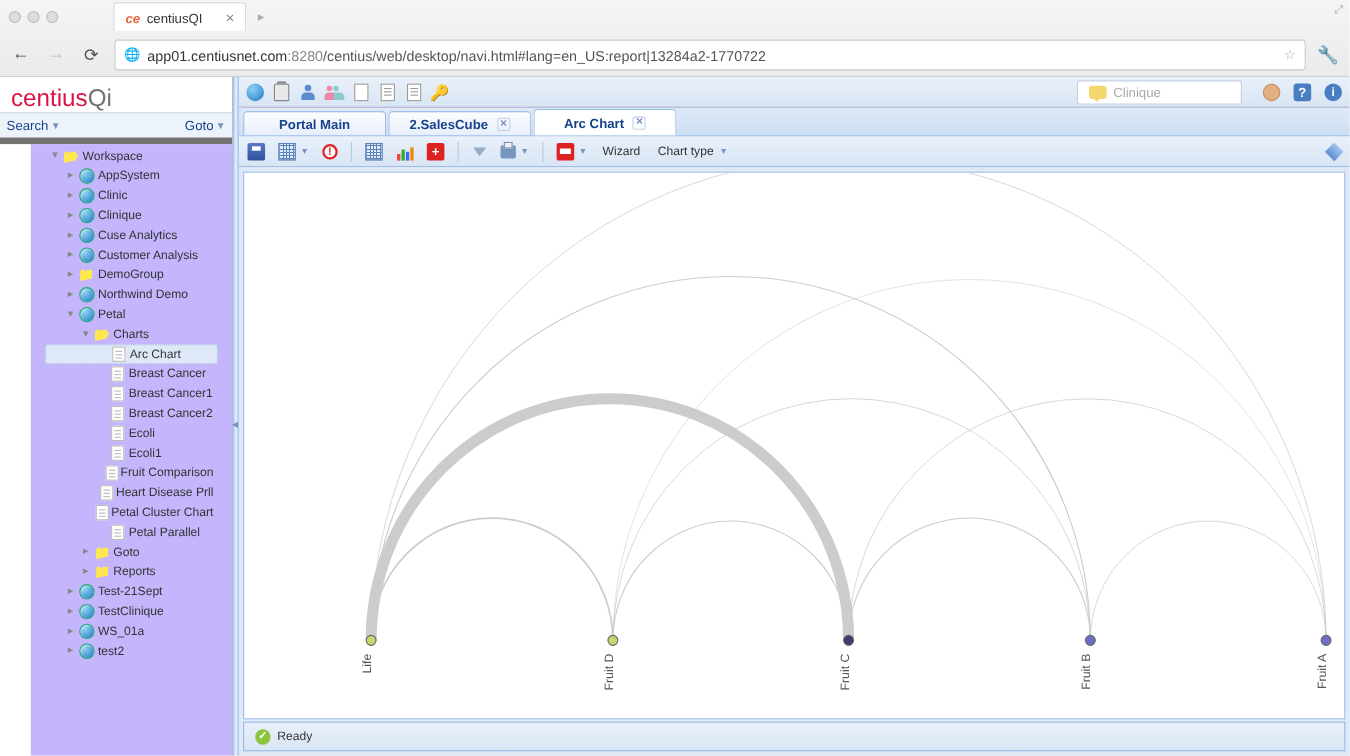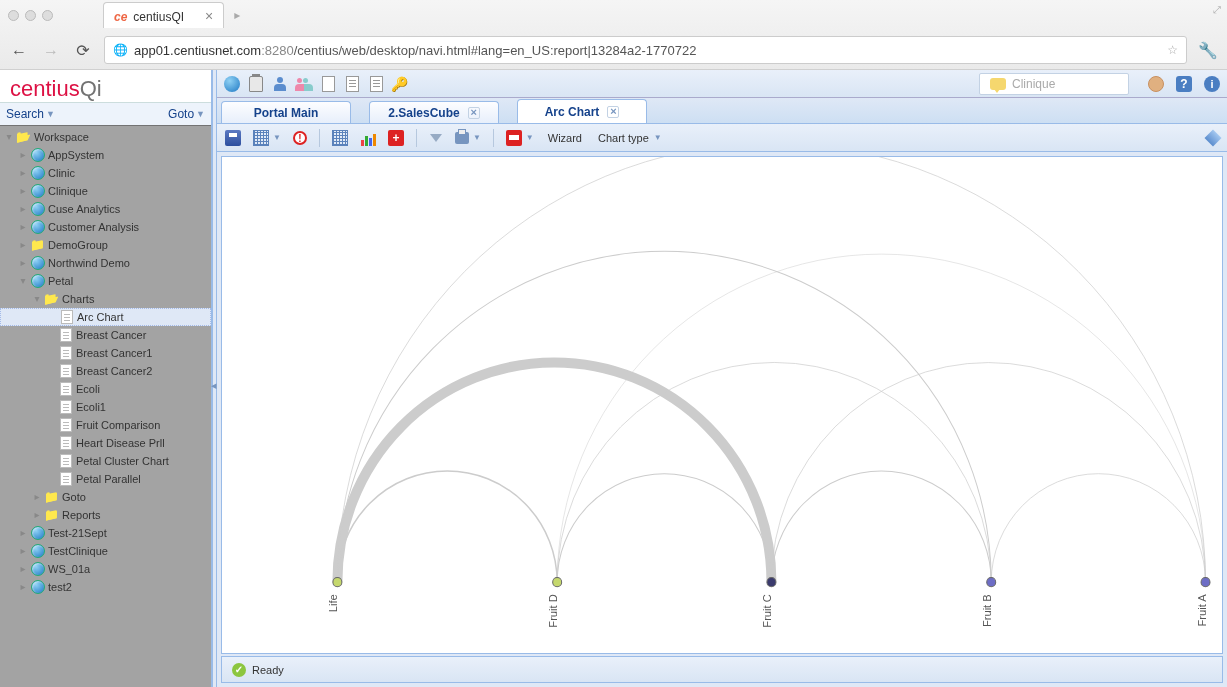--- a/index.html
+++ b/index.html
@@ -23,25 +23,25 @@
 .url-text .port { color:#888; }
 .star { color:#aaa; cursor:pointer; }
 .wrench { width:22px; color:#666; font-size:16px; text-align:center; }
 .expand-icon { position:absolute; top:4px; right:6px; color:#aaa; font-size:10px; }
 
 
 .app { display:flex; height:617px; }
 .sidebar { width:212px; display:flex; flex-direction:column; border-right:1px solid #99bbe8; }
 .logo { padding:6px 10px 0 10px; font-size:22px; color:#d14; font-weight:400; }
 .logo .qi { color:#737373; }
-.searchbar { display:flex; align-items:center; padding:4px 6px; background:#edf3fb; border-top:1px solid #cdd; border-bottom:1px solid #737373; }
+.searchbar { display:flex; align-items:center; padding:4px 6px; background:#edf3fb; border-top:1px solid #cdd; border-bottom:6px solid #737373; }
 .searchbar a { color:#15428b; font-size:12px; cursor:pointer; }
 .searchbar .drop { font-size:9px; margin-left:2px; color:#7795bf; }
 .searchbar .spacer { flex:1; }
-.tree { flex:1; overflow:auto; padding:2px 0; background:#a3a3a3; }
+.tree { flex:1; overflow:auto; padding:2px 13px; background:#c4b5fd;margin-left:28px; }
 .node { display:flex; align-items:center; height:18px; padding-right:4px; cursor:pointer; white-space:nowrap; }
 .node.selected { background:#dfe8f6; border:1px dotted #a3bae9; }
 .tw { width:14px; display:inline-block; text-align:center; font-size:10px; color:#888; line-height:1; }
 .tw::before { content:'▸'; }
 .tw.open::before { content:'▾'; }
 .tw.none::before { content:''; }
 
 .d0 { padding-left:2px; }
 .d1 { padding-left:16px; }
 .d2 { padding-left:30px; }
@@ -58,21 +58,21 @@
 
 .main { flex:1; display:flex; flex-direction:column; background:#dfe8f6; }
 .topbar { height:28px; background:linear-gradient(#e9f0fa,#d9e5f4); border-bottom:1px solid #aac; display:flex; align-items:center; padding:0 6px; gap:6px; }
 .tb-icon { width:18px; height:18px; display:flex; align-items:center; justify-content:center; cursor:pointer; }
 .tb-spacer { flex:1; }
 .msg-box { display:flex; align-items:center; gap:6px; background:#fff; border:1px solid #c3d2e4; border-radius:2px; padding:3px 10px; min-width:150px; color:#aaa; cursor:pointer; }
 .topbar .right-icons { display:flex; gap:10px; margin-left:12px; }
 
 
 .tabs { height:26px; background:linear-gradient(#dfe8f6,#cddff3); border-bottom:1px solid #99bbe8; display:flex; align-items:flex-end; padding-left:4px; }
-.tab { display:flex; align-items:center; gap:8px; background:linear-gradient(#fdfdff,#e7effb); border:1px solid #99bbe8; border-bottom:none; border-radius:4px 4px 0 0; padding:3px 18px; margin-right:18px; color:#15428b; font-size:12px; font-weight:bold; cursor:pointer; min-width:130px; justify-content:center; height:22px; position:relative; }
+.tab { display:flex; align-items:center; gap:8px; background:linear-gradient(#fdfdff,#e7effb); border:1px solid #99bbe8; border-bottom:none; border-radius:4px 4px 0 0; padding:3px 18px; margin-right:2px; color:#15428b; font-size:12px; font-weight:bold; cursor:pointer; min-width:130px; justify-content:center; height:22px; position:relative; }
 .tab.active { background:#fff; height:24px;}
 .tab .closex { font-size:11px; color:#7795bf; border:1px solid #c3d2e4; border-radius:2px; width:12px; height:12px; display:flex; align-items:center; justify-content:center; line-height:1;}
 
 
 .tool { height:28px; background:linear-gradient(#e9f0fa,#d9e5f4); border-bottom:1px solid #99bbe8; display:flex; align-items:center; padding:0 6px; gap:8px; }
 .tool-sep { width:1px; height:18px; background:#b6c8de; margin:0 2px; }
 .tool-btn { display:flex; align-items:center; gap:2px; padding:2px; cursor:pointer; }
 .tool .drop { font-size:8px; color:#7795bf; margin-left:2px; }
 .tool-txt { color:#333; font-size:11px; padding:2px 4px; cursor:pointer; display:flex; align-items:center; gap:3px;}
 .tool .trail { margin-left:auto; }

